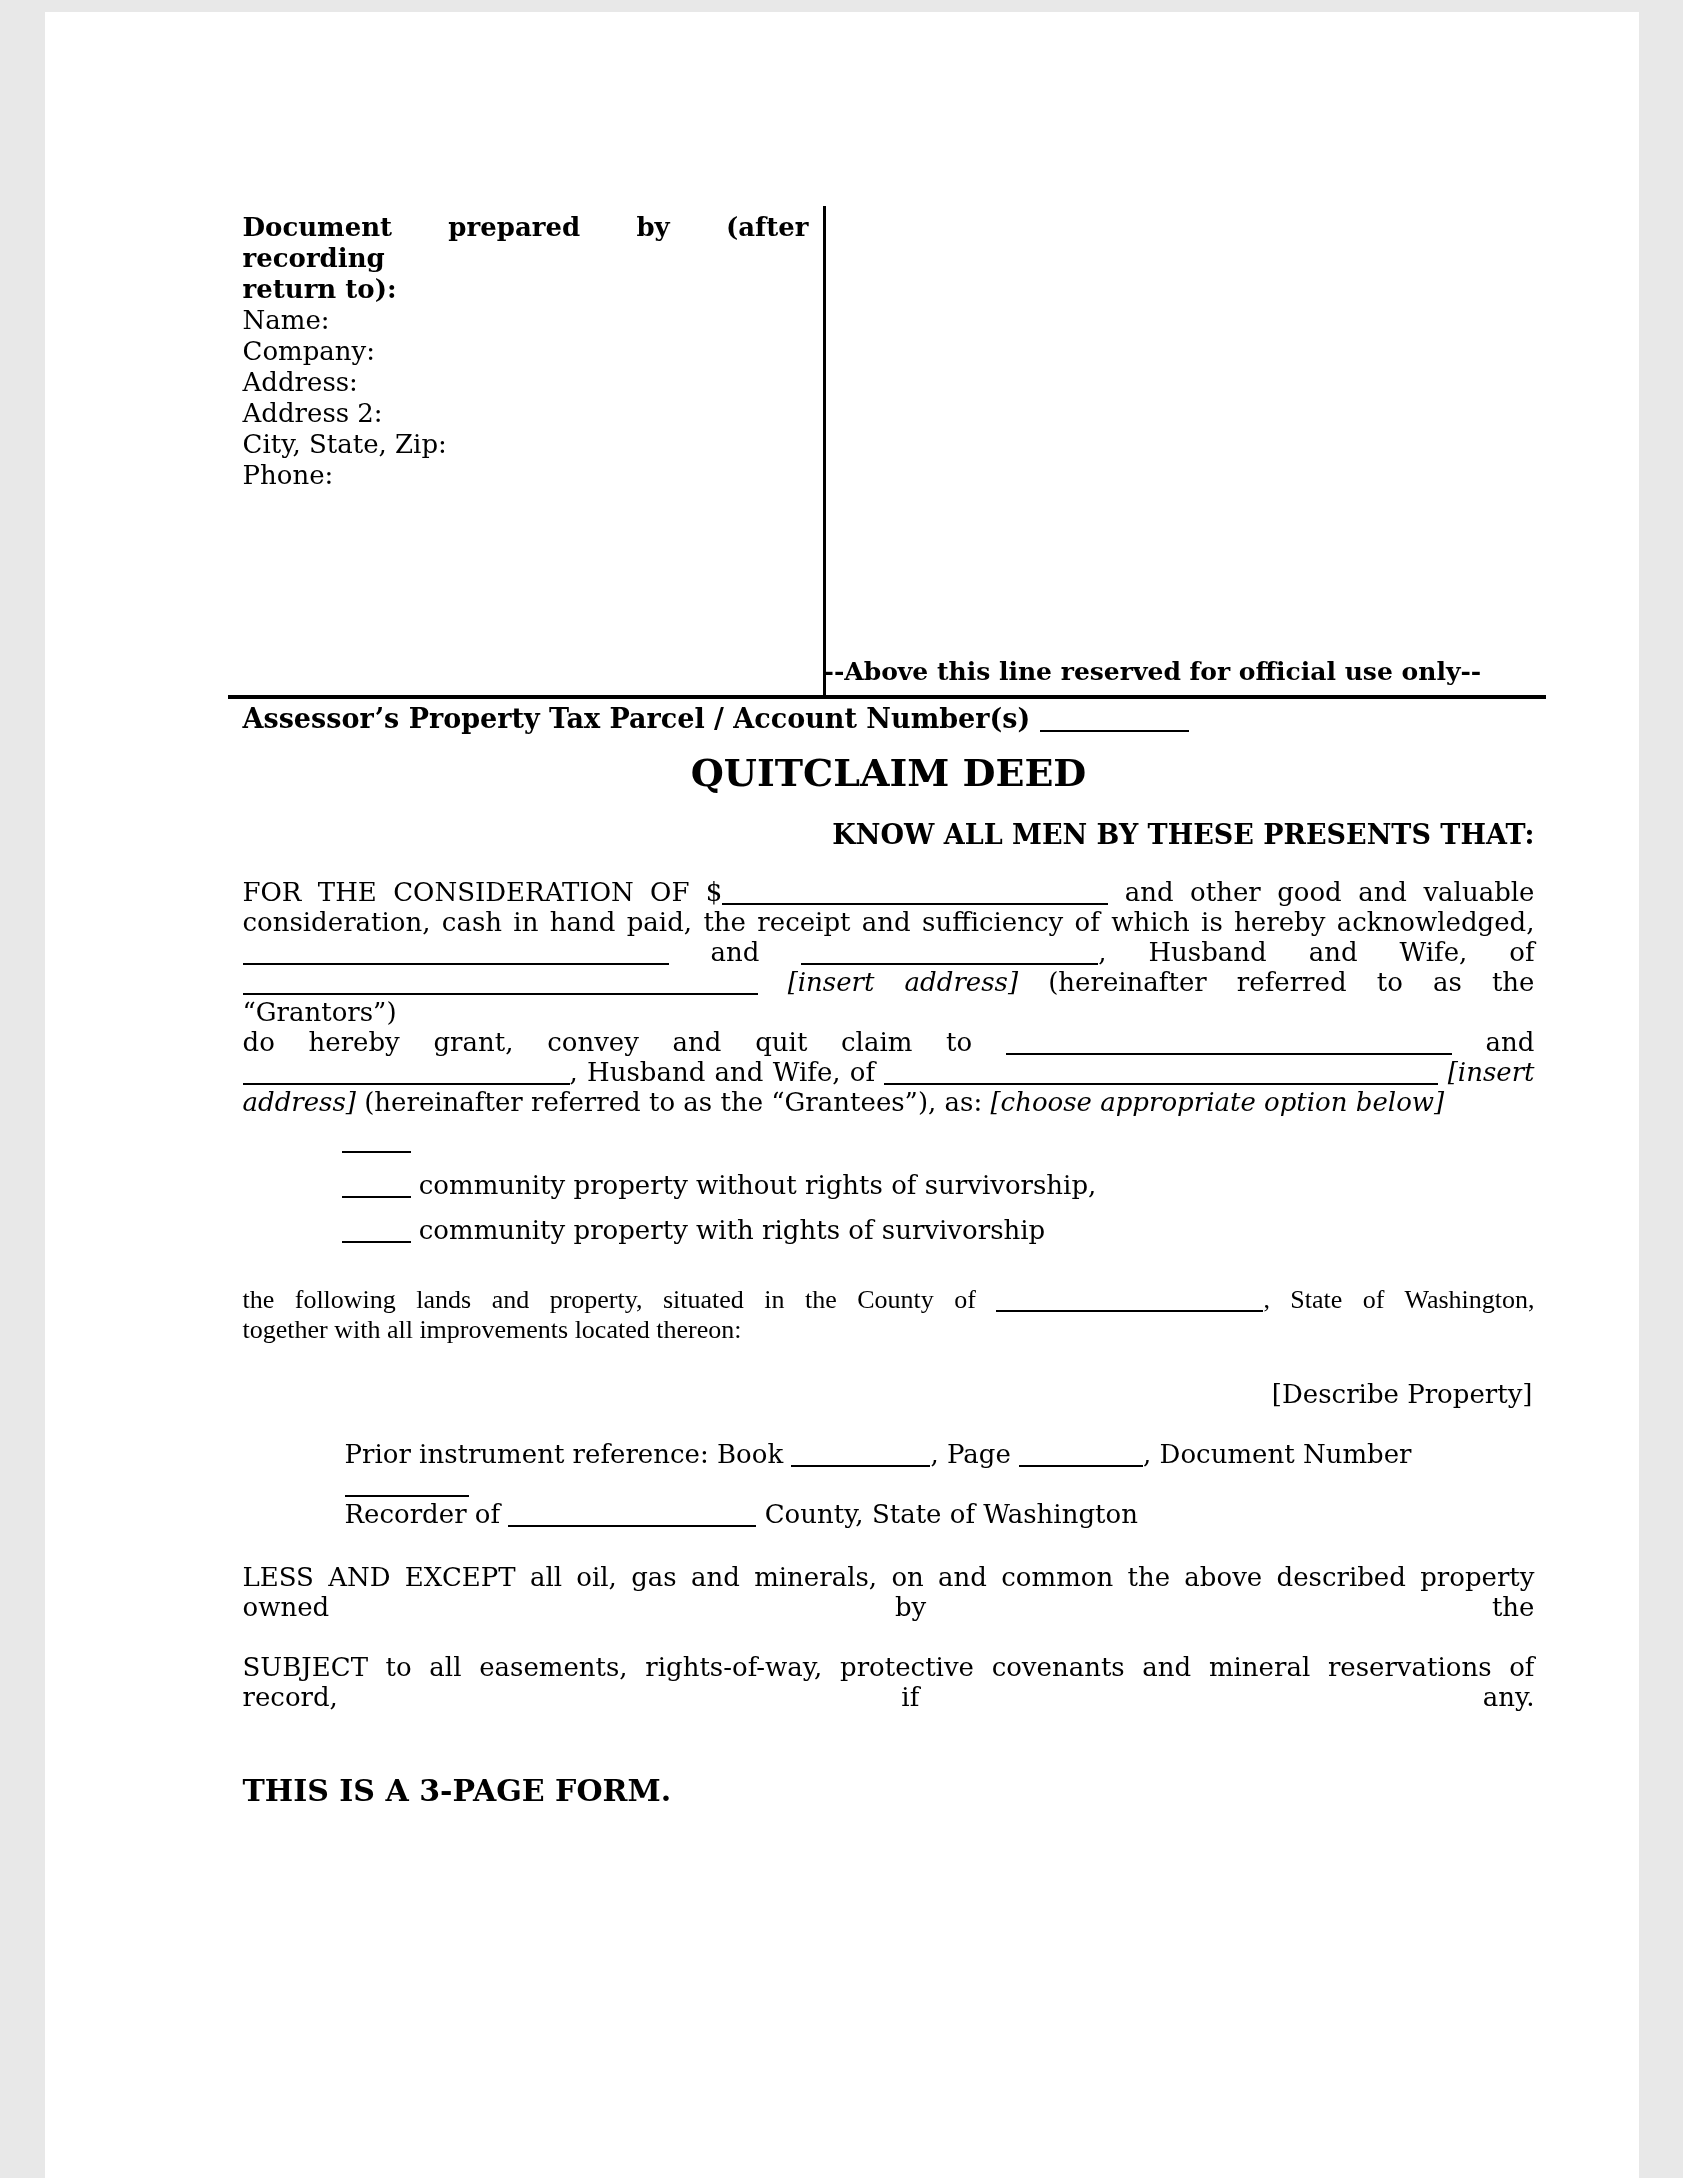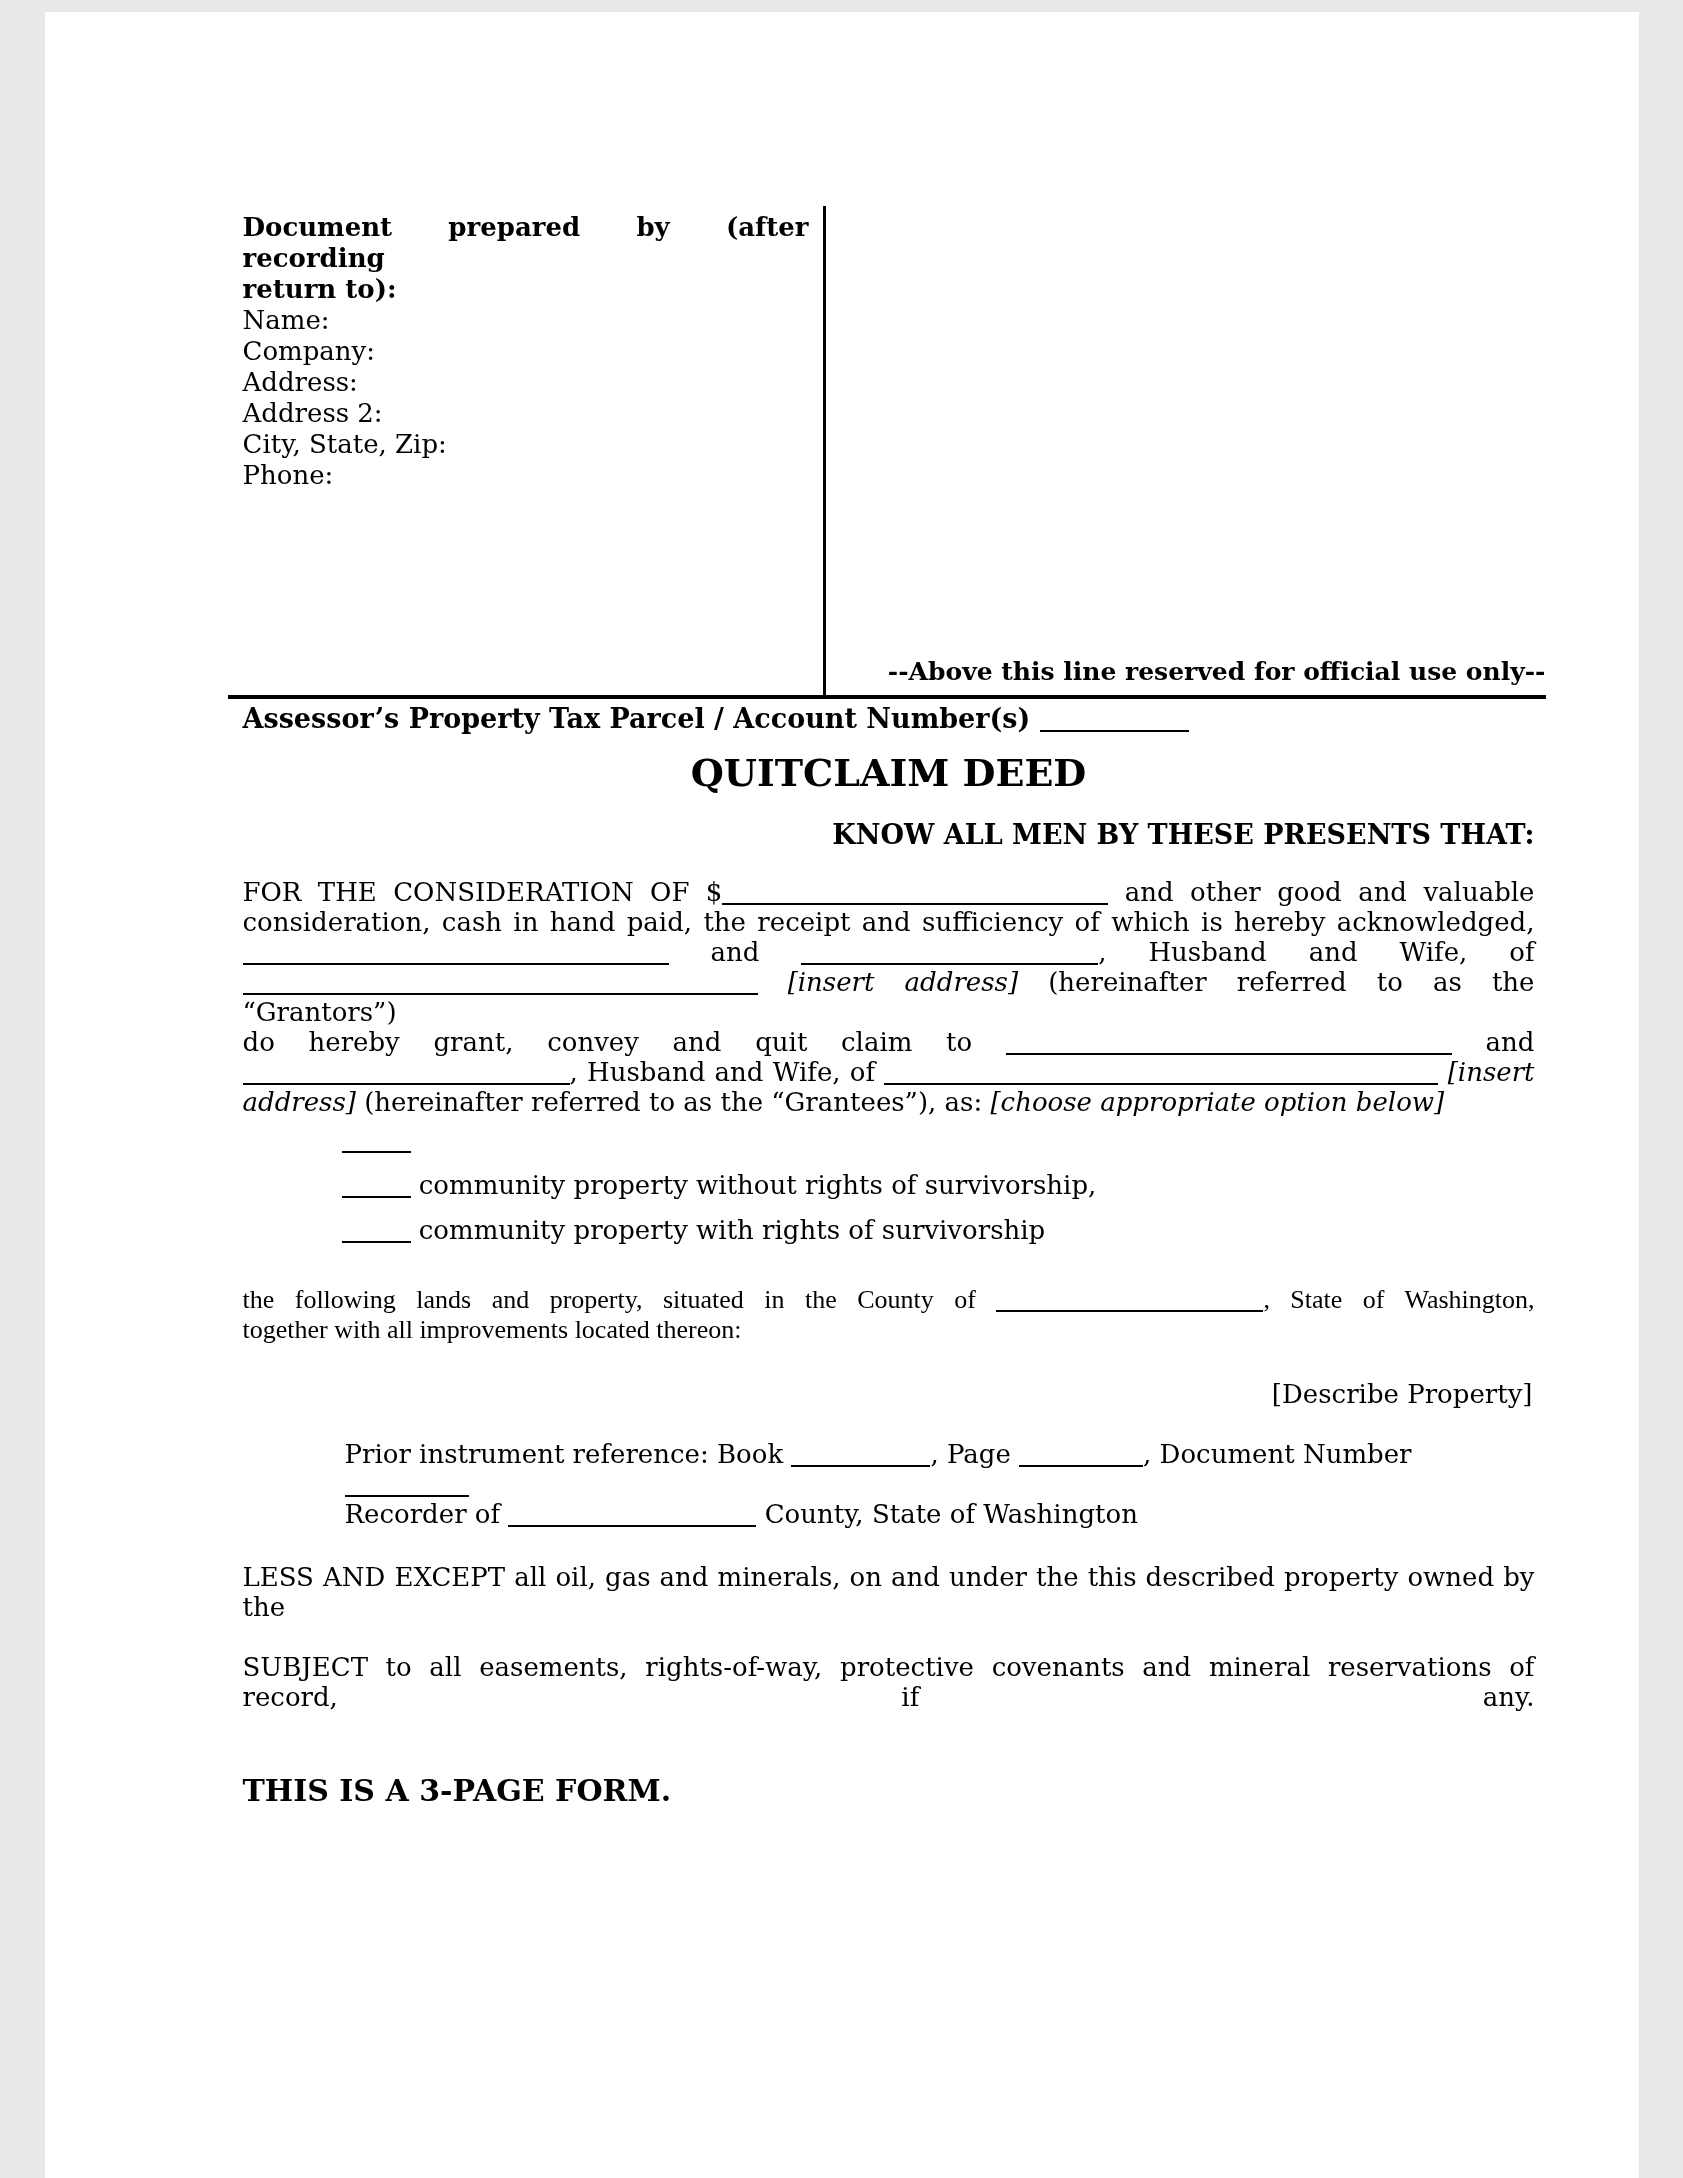--- a/index.html
+++ b/index.html
@@ -14,21 +14,21 @@
     margin:12px auto;
   }
   .abs{position:absolute;}
   
   .prepared-box{left:198px;top:200px;width:566px;line-height:31px;}
   .prepared-box .head1{font-weight:bold;text-align:justify;text-align-last:justify;}
   .prepared-box .head2{font-weight:bold;}
   
   .vline{left:778px;top:194px;width:3px;height:492px;background:#000;}
   .hline{left:183px;top:683px;width:1318px;height:4px;background:#000;}
-  .above-note{left:779px;top:645px;width:722px;text-align:right;font-weight:bold;font-size:25px;line-height:30px;}
+  .above-note{left:779px;top:645px;width:722px;text-align:left;font-weight:bold;font-size:25px;line-height:30px;}
   
   .assessor{left:198px;top:691px;width:1386px;font-weight:bold;font-size:27px;line-height:32px;}
   
   .title{left:198px;top:738px;width:1292px;text-align:center;font-weight:bold;font-size:38px;line-height:46px;}
   .know{left:198px;top:807px;width:1292px;font-weight:bold;font-size:27px;line-height:32px;text-align:right;}
   .body-block{left:198px;width:1292px;line-height:30px;}
   .consideration{top:865px;}
   .options{top:1113px;left:297px;width:1193px;line-height:30px;}
   .options .opt{margin-bottom:15px;}
   .property-clause{top:1273px;font-family:Liberation Serif, serif;}
@@ -104,21 +104,21 @@
   </div>
 
   <div class="abs describe">[Describe Property]</div>
 
   <div class="abs prior">
     <div><span>Prior instrument reference: Book</span> <span class="ul u140"></span><span>, Page</span> <span class="ul u125"></span><span>, Document Number</span> <span class="ul u125"></span></div>
     <div><span>Recorder of</span> <span class="ul u250"></span> <span>County, State of Washington</span></div>
   </div>
 
   <div class="abs body-block less">
-    <div class="jl">LESS AND EXCEPT all oil, gas and minerals, on and under the this described property owned by the</div>
+    <div class="jl">LESS AND EXCEPT all oil, gas and minerals, on and common the above described property owned by the</div>
   </div>
 
   <div class="abs body-block subject jl">SUBJECT to all easements, rights-of-way, protective covenants and mineral reservations of record, if any.</div>
 
   <div class="abs footer-note">THIS IS A 3-PAGE FORM.</div>
 
 </div>
 
 
 </body></html>

